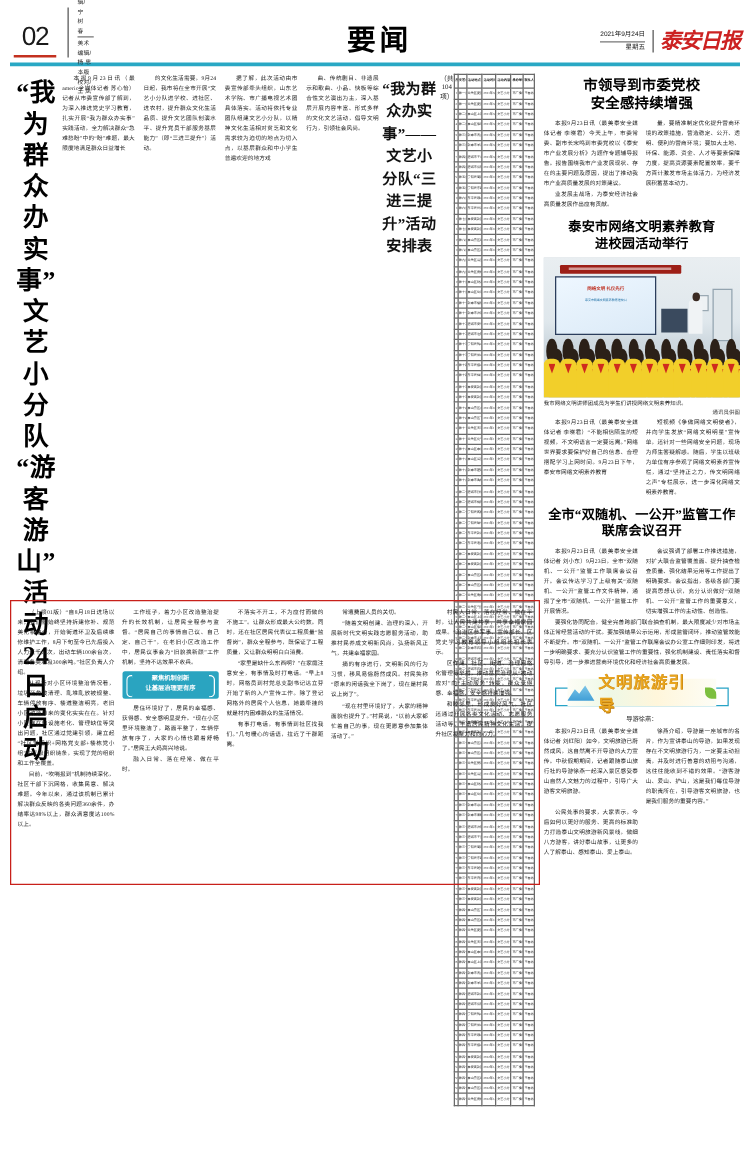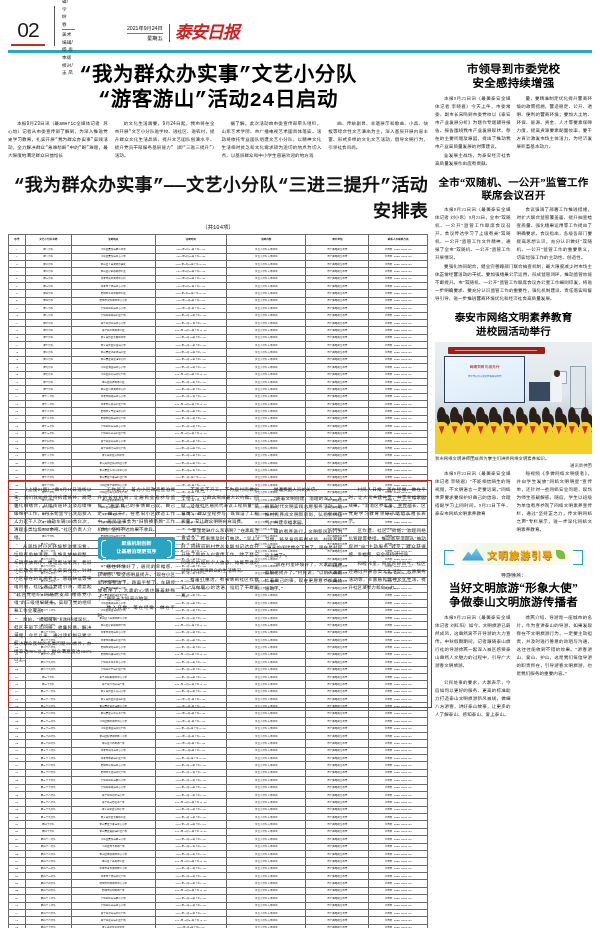--- a/index.html
+++ b/index.html
@@ -22,35 +22,35 @@
   .credits .c2{border-top:.5px solid #777;padding-top:1px;margin-top:1px;}
   .mast-title{flex:1 1 auto;text-align:center;font-size:23px;font-weight:bold;letter-spacing:3px;line-height:1;padding-bottom:2px;color:#000;}
   .mast-right{flex:0 0 auto;display:flex;align-items:flex-start;gap:6px;}
   .datebox{text-align:right;font-size:5.2px;line-height:1.7;font-family:"Liberation Sans",sans-serif;color:#111;padding-bottom:3px;}
   .datebox .d2{border-top:.5px solid #777;padding-top:.5px;}
   .logo{font-size:17px;font-weight:bold;color:#cc2222;font-family:"Liberation Serif",serif;font-style:italic;letter-spacing:-1px;line-height:1;padding-bottom:1px;padding-left:5px;border-left:1px solid #555;}
   .mast-rule{height:3px;background:#29a8c4;margin-top:4px;}
 
   
   .body-grid{display:flex;gap:7px;margin-top:6px;height:826px;}
-  .col-main{flex:0 0 420px;display:flex;flex-direction:column;font-family:Liberation Mono, monospace;}
+  .col-main{flex:0 0 420px;display:flex;flex-direction:row;}
   .col-side{flex:1 1 auto;display:flex;flex-direction:column;}
 
   
   .hl-main{text-align:center;font-weight:bold;font-size:20.5px;line-height:1.22;letter-spacing:.5px;margin:4px 0 7px;color:#000;}
   .hl-main .l2{display:block;}
 
   
   .lead-cols{display:flex;gap:7px;margin-bottom:7px;}
   .lead-cols .lc{flex:1 1 0;min-width:0;}
   .ptext{font-size:4.5px;line-height:1.78;text-align:justify;color:#1a1a1a;letter-spacing:.1px;}
   .ptext p{margin:0 0 1px;text-indent:9px;}
 
   
-  .tbl-title{text-align:right;font-weight:bold;font-size:18px;letter-spacing:.3px;margin:2px 0 1px;}
+  .tbl-title{text-align:center;font-weight:bold;font-size:12px;letter-spacing:.3px;margin:2px 0 1px;}
   .tbl-sub{text-align:center;font-size:5.5px;margin-bottom:3px;color:#222;}
   table.sched{width:100%;border-collapse:collapse;table-layout:fixed;}
   table.sched th,table.sched td{border:.4px solid #6a6a6a;font-size:2.5px;line-height:1.25;padding:.6px .5px;text-align:center;color:#222;overflow:hidden;white-space:nowrap;}
   table.sched th{font-weight:bold;height:9px;vertical-align:middle;font-size:2.6px;}
   table.sched td{height:5.2px;}
   .c0{width:4%;}.c1{width:11%;}.c2{width:20%;}.c3{width:17%;}.c4{width:19%;}.c5{width:15%;}.c6{width:14%;}
 
   
   .side-block{margin-bottom:4px;}
   .hl-side{text-align:center;font-weight:bold;font-size:11.5px;line-height:1.26;letter-spacing:.2px;margin:3px 0 4px;color:#000;}
@@ -77,21 +77,21 @@
   .kid .body{position:absolute;left:2%;bottom:0;width:96%;height:64%;background:#f2cf2a;border-radius:5px 5px 0 0;}
   .kid .scarf{position:absolute;left:28%;bottom:40%;width:44%;height:16%;background:#cf2b1e;clip-path:polygon(0 0,100% 0,50% 100%);}
   .photo-cap{font-size:4.3px;line-height:1.6;color:#1a1a1a;text-align:justify;}
   .photo-cap .credit{display:block;text-align:right;color:#333;}
 
   
   .travel-banner{position:relative;height:26px;margin:4px 0 2px;}
   .tb-frame{position:absolute;left:6%;right:6%;top:30%;bottom:12%;border:1.6px solid #27a3c6;}
   .tb-center{position:absolute;left:12%;right:12%;top:0;height:88%;background:linear-gradient(90deg,#fdfdf6 0%,#eef8e6 28%,#fff6db 60%,#fdfdf6 100%);display:flex;align-items:center;justify-content:center;gap:3px;}
   .tb-mt{width:22px;height:13px;background:linear-gradient(180deg,#7fc7e8,#3e9dd6);clip-path:polygon(0 100%,28% 30%,44% 58%,66% 6%,100% 100%);}
-  .tb-text{font-size:10px;font-weight:bold;color:#e8a41d;letter-spacing:1px;text-shadow:.5px .5px 0 #b8760a;}
+  .tb-text{font-size:13px;font-weight:bold;color:#e8a41d;letter-spacing:1px;text-shadow:.5px .5px 0 #b8760a;}
   .tb-leaf{width:9px;height:9px;background:#7cbf3f;border-radius:0 60% 0 60%;}
   .kicker{text-align:center;font-size:5px;margin:1px 0 2px;color:#222;}
 
   
   .bottom-box{position:absolute;left:8px;bottom:8px;width:424px;height:228px;border:1.6px solid #c8201a;box-sizing:border-box;padding:5px 5px 4px;}
   .bb-cols{display:flex;gap:6px;height:100%;}
   .bb-cols .bc{flex:1 1 0;min-width:0;position:relative;}
   .pullquote{background:#2aa4c0;color:#fff;border-radius:2px;padding:3px 10px;margin:3px 0 4px;text-align:center;font-weight:bold;font-size:5px;line-height:1.55;position:relative;}
   .pullquote::before,.pullquote::after{content:"";position:absolute;top:12%;height:76%;width:4px;border:1.2px solid #fff;}
   .pullquote::before{left:3px;border-right:none;border-radius:4px 0 0 4px;}
@@ -107,20 +107,21 @@
 
   <div class="masthead">
     <div class="pageno-wrap">
       <div class="pageno">02</div>
       <div class="pageno-rule"></div>
     </div>
     <div class="credits">
       <div class="c1">责任编辑/宁树春</div>
       <div class="c2">美术编辑/杨 忠  本版校对/王 凤</div>
     </div>
+    <div class="mast-title">要闻</div>
     <div class="mast-right">
       <div class="datebox">
         <div class="d1">2021年9月24日</div>
         <div class="d2">星期五</div>
       </div>
       <div class="logo">泰安日报</div>
     </div>
   </div>
   <div class="mast-rule"></div>
 
@@ -1069,208 +1070,204 @@
         <div class="side-cols">
           <div class="sc ptext">
               <p>业发展主战场，为泰安经济社会高质量发展作出应有贡献。</p>
             </div>
           <div class="sc"></div>
         </div>
       </div>
 
       <div class="side-block">
         <div class="hl-side sm">
+          <span>泰安市网络文明素养教育</span><br>
+          <span>进校园活动举行</span>
+        </div>
+
+        <div class="photo">
+          <div class="ph-wall"></div>
+          <div class="ph-banner"></div>
+          <div class="ph-screen">
+            <div class="sct">网络文明 礼仪先行</div>
+            <div class="scs">泰安市网络文明素养教育进校园</div>
+          </div>
+          <div class="ph-door"></div>
+          <div class="ph-ac"></div>
+          <div class="ph-podium"></div>
+          <div class="ph-speaker"></div>
+          <div class="ph-kids" id="ph-kids">
+              <div class="kid" style="left: 0%; height: 100%; z-index: 2;">
+                <span class="head"></span>
+                <span class="body"></span>
+                <span class="scarf"></span>
+              </div>
+              <div class="kid" style="left: 8.3%; height: 100%; z-index: 2;">
+                <span class="head"></span>
+                <span class="body"></span>
+                <span class="scarf"></span>
+              </div>
+              <div class="kid" style="left: 16.6%; height: 100%; z-index: 2;">
+                <span class="head"></span>
+                <span class="body"></span>
+                <span class="scarf"></span>
+              </div>
+              <div class="kid" style="left: 24.9%; height: 100%; z-index: 2;">
+                <span class="head"></span>
+                <span class="body"></span>
+                <span class="scarf"></span>
+              </div>
+              <div class="kid" style="left: 33.2%; height: 100%; z-index: 2;">
+                <span class="head"></span>
+                <span class="body"></span>
+                <span class="scarf"></span>
+              </div>
+              <div class="kid" style="left: 41.5%; height: 100%; z-index: 2;">
+                <span class="head"></span>
+                <span class="body"></span>
+                <span class="scarf"></span>
+              </div>
+              <div class="kid" style="left: 49.8%; height: 100%; z-index: 2;">
+                <span class="head"></span>
+                <span class="body"></span>
+                <span class="scarf"></span>
+              </div>
+              <div class="kid" style="left: 58.1%; height: 100%; z-index: 2;">
+                <span class="head"></span>
+                <span class="body"></span>
+                <span class="scarf"></span>
+              </div>
+              <div class="kid" style="left: 66.4%; height: 100%; z-index: 2;">
+                <span class="head"></span>
+                <span class="body"></span>
+                <span class="scarf"></span>
+              </div>
+              <div class="kid" style="left: 74.7%; height: 100%; z-index: 2;">
+                <span class="head"></span>
+                <span class="body"></span>
+                <span class="scarf"></span>
+              </div>
+              <div class="kid" style="left: 83%; height: 100%; z-index: 2;">
+                <span class="head"></span>
+                <span class="body"></span>
+                <span class="scarf"></span>
+              </div>
+              <div class="kid" style="left: 91.3%; height: 100%; z-index: 2;">
+                <span class="head"></span>
+                <span class="body"></span>
+                <span class="scarf"></span>
+              </div>
+              <div class="kid" style="left: 2.6%; height: 84%; z-index: 1;">
+                <span class="head"></span>
+                <span class="body"></span>
+                <span class="scarf"></span>
+              </div>
+              <div class="kid" style="left: 10.9%; height: 84%; z-index: 1;">
+                <span class="head"></span>
+                <span class="body"></span>
+                <span class="scarf"></span>
+              </div>
+              <div class="kid" style="left: 19.2%; height: 84%; z-index: 1;">
+                <span class="head"></span>
+                <span class="body"></span>
+                <span class="scarf"></span>
+              </div>
+              <div class="kid" style="left: 27.5%; height: 84%; z-index: 1;">
+                <span class="head"></span>
+                <span class="body"></span>
+                <span class="scarf"></span>
+              </div>
+              <div class="kid" style="left: 35.8%; height: 84%; z-index: 1;">
+                <span class="head"></span>
+                <span class="body"></span>
+                <span class="scarf"></span>
+              </div>
+              <div class="kid" style="left: 44.1%; height: 84%; z-index: 1;">
+                <span class="head"></span>
+                <span class="body"></span>
+                <span class="scarf"></span>
+              </div>
+              <div class="kid" style="left: 52.4%; height: 84%; z-index: 1;">
+                <span class="head"></span>
+                <span class="body"></span>
+                <span class="scarf"></span>
+              </div>
+              <div class="kid" style="left: 60.7%; height: 84%; z-index: 1;">
+                <span class="head"></span>
+                <span class="body"></span>
+                <span class="scarf"></span>
+              </div>
+              <div class="kid" style="left: 69%; height: 84%; z-index: 1;">
+                <span class="head"></span>
+                <span class="body"></span>
+                <span class="scarf"></span>
+              </div>
+              <div class="kid" style="left: 77.3%; height: 84%; z-index: 1;">
+                <span class="head"></span>
+                <span class="body"></span>
+                <span class="scarf"></span>
+              </div>
+              <div class="kid" style="left: 85.6%; height: 84%; z-index: 1;">
+                <span class="head"></span>
+                <span class="body"></span>
+                <span class="scarf"></span>
+              </div>
+              <div class="kid" style="left: 93.9%; height: 84%; z-index: 1;">
+                <span class="head"></span>
+                <span class="body"></span>
+                <span class="scarf"></span>
+              </div>
+            </div>
+        </div>
+
+        <div class="photo-cap ptext">
+          <span>我市网络文明讲师团成员为学生们讲授网络文明素养知识。</span>
+          <span class="credit">通讯员供图</span>
+        </div>
+
+        <div class="side-cols">
+          <div class="sc ptext">
+              <p>本报9月23日讯（最美泰安全媒体记者 李晓君）“不能相信陌生的短视频，不文明语言一定要远离。”网络世界要求要保护好自己的信息、合理搭配学习上网时间。9月23日下午，泰安市网络文明素养教育</p>
+            </div>
+          <div class="sc ptext">
+              <p>短视频《争做网络文明使者》，并向学生发放“网络文明明星”宣传单，还针对一些网络安全问题，现场为师生答疑解惑。随后，学生以班级为单位有序参观了网络文明素养宣传栏，通过“坚持正之力，传文明网络之声”专栏展示，进一步深化网络文明素养教育。</p>
+            </div>
+        </div>
+      </div>
+
+      <div class="side-block">
+        <div class="hl-side sm">
           <span>全市“双随机、一公开”监管工作</span><br>
           <span>联席会议召开</span>
         </div>
         <div class="side-cols">
           <div class="sc ptext">
               <p>本报9月23日讯（最美泰安全媒体记者 刘小东）9月23日，全市“双随机、一公开”监管工作联席会议召开。会议传达学习了上级有关“双随机、一公开”监管工作文件精神，通报了全市“双随机、一公开”监管工作开展情况。</p>
             </div>
           <div class="sc ptext">
               <p>会议强调了部署工作推进措施，对扩大联合监管覆盖面、提升抽查检查质量、强化结果运用等工作提出了明确要求。会议指出，各级各部门要提高思想认识，充分认识做好“双随机、一公开”监管工作的重要意义，切实增强工作的主动性、创造性。</p>
             </div>
         </div>
         <div class="side-cols">
           <div class="sc ptext">
               <p>要强化协同配合，健全完善跨部门联合抽查机制，最大限度减少对市场主体正常经营活动的干扰。要加强结果公示运用，形成监管闭环，推动监管效能不断提升。市“双随机、一公开”监管工作联席会议办公室工作细则印发，将进一步明确要求、要充分认识监管工作的重要性，强化机制建设、责任落实和督导引导，进一步推进营商环境优化和经济社会高质量发展。</p>
             </div>
         </div>
       </div>
 
-      <div class="side-block">
-        <div class="hl-side sm">
-          <span>泰安市网络文明素养教育</span><br>
-          <span>进校园活动举行</span>
-        </div>
-
-        <div class="photo">
-          <div class="ph-wall"></div>
-          <div class="ph-banner"></div>
-          <div class="ph-screen">
-            <div class="sct">网络文明 礼仪先行</div>
-            <div class="scs">泰安市网络文明素养教育进校园</div>
-          </div>
-          <div class="ph-door"></div>
-          <div class="ph-ac"></div>
-          <div class="ph-podium"></div>
-          <div class="ph-speaker"></div>
-          <div class="ph-kids" id="ph-kids">
-              <div class="kid" style="left: 0%; height: 100%; z-index: 2;">
-                <span class="head"></span>
-                <span class="body"></span>
-                <span class="scarf"></span>
-              </div>
-              <div class="kid" style="left: 8.3%; height: 100%; z-index: 2;">
-                <span class="head"></span>
-                <span class="body"></span>
-                <span class="scarf"></span>
-              </div>
-              <div class="kid" style="left: 16.6%; height: 100%; z-index: 2;">
-                <span class="head"></span>
-                <span class="body"></span>
-                <span class="scarf"></span>
-              </div>
-              <div class="kid" style="left: 24.9%; height: 100%; z-index: 2;">
-                <span class="head"></span>
-                <span class="body"></span>
-                <span class="scarf"></span>
-              </div>
-              <div class="kid" style="left: 33.2%; height: 100%; z-index: 2;">
-                <span class="head"></span>
-                <span class="body"></span>
-                <span class="scarf"></span>
-              </div>
-              <div class="kid" style="left: 41.5%; height: 100%; z-index: 2;">
-                <span class="head"></span>
-                <span class="body"></span>
-                <span class="scarf"></span>
-              </div>
-              <div class="kid" style="left: 49.8%; height: 100%; z-index: 2;">
-                <span class="head"></span>
-                <span class="body"></span>
-                <span class="scarf"></span>
-              </div>
-              <div class="kid" style="left: 58.1%; height: 100%; z-index: 2;">
-                <span class="head"></span>
-                <span class="body"></span>
-                <span class="scarf"></span>
-              </div>
-              <div class="kid" style="left: 66.4%; height: 100%; z-index: 2;">
-                <span class="head"></span>
-                <span class="body"></span>
-                <span class="scarf"></span>
-              </div>
-              <div class="kid" style="left: 74.7%; height: 100%; z-index: 2;">
-                <span class="head"></span>
-                <span class="body"></span>
-                <span class="scarf"></span>
-              </div>
-              <div class="kid" style="left: 83%; height: 100%; z-index: 2;">
-                <span class="head"></span>
-                <span class="body"></span>
-                <span class="scarf"></span>
-              </div>
-              <div class="kid" style="left: 91.3%; height: 100%; z-index: 2;">
-                <span class="head"></span>
-                <span class="body"></span>
-                <span class="scarf"></span>
-              </div>
-              <div class="kid" style="left: 2.6%; height: 84%; z-index: 1;">
-                <span class="head"></span>
-                <span class="body"></span>
-                <span class="scarf"></span>
-              </div>
-              <div class="kid" style="left: 10.9%; height: 84%; z-index: 1;">
-                <span class="head"></span>
-                <span class="body"></span>
-                <span class="scarf"></span>
-              </div>
-              <div class="kid" style="left: 19.2%; height: 84%; z-index: 1;">
-                <span class="head"></span>
-                <span class="body"></span>
-                <span class="scarf"></span>
-              </div>
-              <div class="kid" style="left: 27.5%; height: 84%; z-index: 1;">
-                <span class="head"></span>
-                <span class="body"></span>
-                <span class="scarf"></span>
-              </div>
-              <div class="kid" style="left: 35.8%; height: 84%; z-index: 1;">
-                <span class="head"></span>
-                <span class="body"></span>
-                <span class="scarf"></span>
-              </div>
-              <div class="kid" style="left: 44.1%; height: 84%; z-index: 1;">
-                <span class="head"></span>
-                <span class="body"></span>
-                <span class="scarf"></span>
-              </div>
-              <div class="kid" style="left: 52.4%; height: 84%; z-index: 1;">
-                <span class="head"></span>
-                <span class="body"></span>
-                <span class="scarf"></span>
-              </div>
-              <div class="kid" style="left: 60.7%; height: 84%; z-index: 1;">
-                <span class="head"></span>
-                <span class="body"></span>
-                <span class="scarf"></span>
-              </div>
-              <div class="kid" style="left: 69%; height: 84%; z-index: 1;">
-                <span class="head"></span>
-                <span class="body"></span>
-                <span class="scarf"></span>
-              </div>
-              <div class="kid" style="left: 77.3%; height: 84%; z-index: 1;">
-                <span class="head"></span>
-                <span class="body"></span>
-                <span class="scarf"></span>
-              </div>
-              <div class="kid" style="left: 85.6%; height: 84%; z-index: 1;">
-                <span class="head"></span>
-                <span class="body"></span>
-                <span class="scarf"></span>
-              </div>
-              <div class="kid" style="left: 93.9%; height: 84%; z-index: 1;">
-                <span class="head"></span>
-                <span class="body"></span>
-                <span class="scarf"></span>
-              </div>
-            </div>
-        </div>
-
-        <div class="photo-cap ptext">
-          <span>我市网络文明讲师团成员为学生们讲授网络文明素养知识。</span>
-          <span class="credit">通讯员供图</span>
-        </div>
-
-        <div class="side-cols">
-          <div class="sc ptext">
-              <p>本报9月23日讯（最美泰安全媒体记者 李晓君）“不能相信陌生的短视频，不文明语言一定要远离。”网络世界要求要保护好自己的信息、合理搭配学习上网时间。9月23日下午，泰安市网络文明素养教育</p>
-            </div>
-          <div class="sc ptext">
-              <p>短视频《争做网络文明使者》，并向学生发放“网络文明明星”宣传单，还针对一些网络安全问题，现场为师生答疑解惑。随后，学生以班级为单位有序参观了网络文明素养宣传栏，通过“坚持正之力，传文明网络之声”专栏展示，进一步深化网络文明素养教育。</p>
-            </div>
-        </div>
-      </div>
-
       <div class="side-block side-bottom">
         <div class="travel-banner">
           <div class="tb-frame"></div>
           <div class="tb-center">
             <span class="tb-mt"></span>
             <span class="tb-text">文明旅游引导</span>
             <span class="tb-leaf"></span>
           </div>
         </div>
         <div class="kicker">导游徐燕：</div>
-        <div class="hl-side">
-          <span>当好文明旅游“形象大使”</span><br>
-          <span>争做泰山文明旅游传播者</span>
-        </div>
         <div class="side-cols">
           <div class="sc ptext">
               <p>本报9月23日讯（最美泰安全媒体记者 刘红阳）如今，文明旅游已蔚然成风，这自然离不开导游的大力宣传。中秋假期期间，记者跟随泰山旅行社的导游徐燕一起深入景区感受泰山自然人文魅力的过程中，引导广大游客文明旅游。</p>
             </div>
           <div class="sc ptext">
               <p>徐燕介绍，导游是一座城市的名片，作为宣讲泰山的导游，如果发现存在不文明旅游行为，一定要主动担责，并及时进行善意的劝阻与沟通，这往往能收到不错的效果。“游客游山、爱山、护山，这是我们每位导游的职责所在，引导游客文明旅游，也是我们服务的重要内容。”</p>
             </div>
         </div>
         <div class="side-cols">
           <div class="sc ptext">

